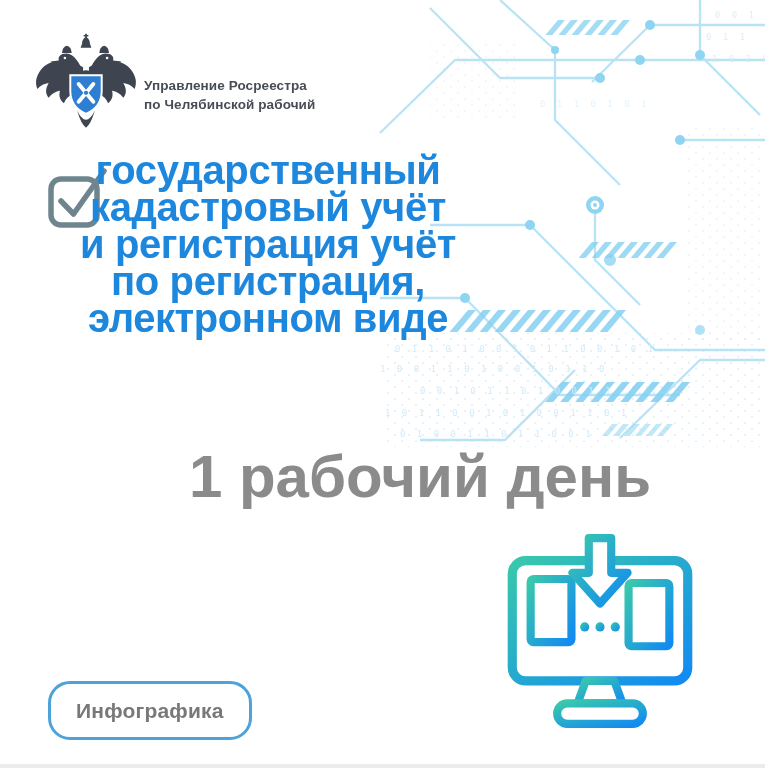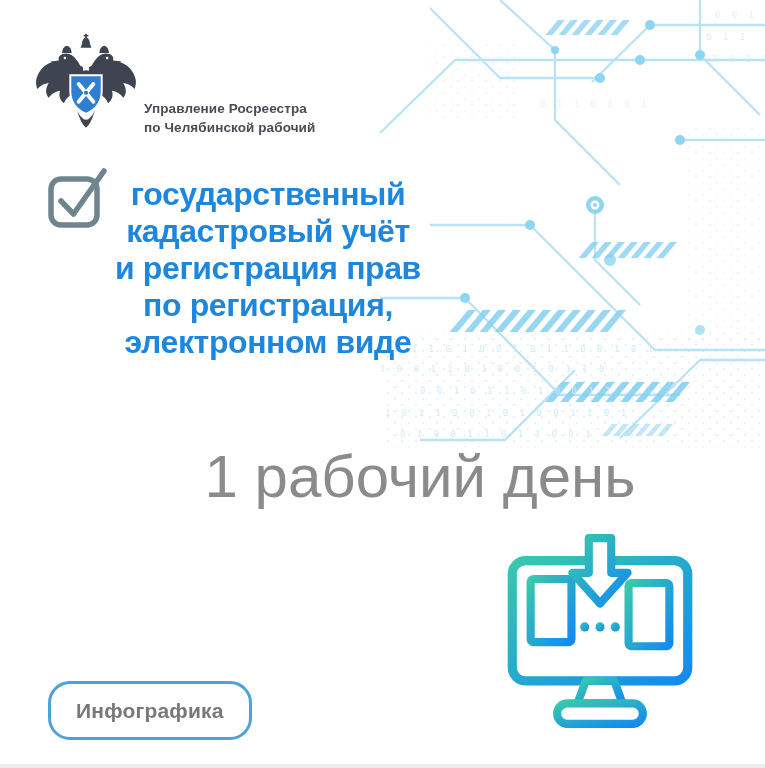--- a/index.html
+++ b/index.html
@@ -21,36 +21,36 @@
   .poster{
     position:relative;width:765px;height:768px;background:#ffffff;
     overflow:hidden;
   }
   .circuit-bg{position:absolute;top:0;left:0;width:765px;height:455px;pointer-events:none;}
   .bottom-edge{position:absolute;left:0;bottom:0;width:100%;height:4px;background:#ececec;}
 
   .logo-wrap{position:absolute;left:32px;top:30px;display:flex;align-items:flex-start;}
   .logo-eagle{width:108px;height:106px;}
   .logo-text{
-    margin-left:4px;margin-top:70px;
+    margin-left:4px;margin-top:47px;
     font-size:13.5px;line-height:1.4;font-weight:bold;color:var(--logo_text_gray);
     letter-spacing:0.1px;
   }
 
   .checkbox-icon{position:absolute;left:46px;top:163px;width:74px;height:70px;}
 
   .headline{
-    position:absolute;left:68px;top:176px;width:400px;
+    position:absolute;left:68px;top:152px;width:400px;
     text-align:center;font-weight:bold;color:var(--headline_blue);
-    font-size:32px;line-height:37px;letter-spacing:-0.4px;
+    font-size:40px;line-height:37px;letter-spacing:-0.4px;
   }
 
   .term{
     position:absolute;left:75px;top:442px;width:690px;
-    text-align:center;font-weight:normal;color:var(--term_gray);
+    text-align:center;font-weight:bold;color:var(--term_gray);
     font-size:60px;line-height:70px;letter-spacing:0px;
   }
 
   .monitor-icon{position:absolute;left:497px;top:530px;width:206px;height:204px;}
 
   .badge{
     position:absolute;left:48px;top:681px;height:59px;box-sizing:border-box;
     display:inline-flex;align-items:center;padding:0 25px;
     border:3px solid var(--badge_border_blue);border-radius:22px;background:#ffffff;
     font-size:21px;font-weight:bold;color:var(--badge_text_gray);letter-spacing:0.2px;
@@ -232,21 +232,21 @@
   </div>
 
   <svg class="checkbox-icon" viewBox="0 0 74 70" xmlns="http://www.w3.org/2000/svg" aria-hidden="true">
     <rect x="5" y="16" width="46" height="46" rx="10" fill="none" stroke="var(--checkbox_gray)" stroke-width="5.5"></rect>
     <path d="M15 38 L27.5 51 L58 8" fill="none" stroke="var(--checkbox_gray)" stroke-width="5.5" stroke-linecap="round" stroke-linejoin="round"></path>
   </svg>
 
   <div class="headline">
     <div>государственный</div>
     <div>кадастровый учёт</div>
-    <div>и регистрация прав</div>
+    <div>и регистрация учёт</div>
     <div>по регистрация,</div>
     <div>электронном виде</div>
   </div>
 
   <div class="term">1 рабочий день</div>
 
   <svg class="monitor-icon" viewBox="0 0 200 200" xmlns="http://www.w3.org/2000/svg" aria-hidden="true">
     <defs>
       <linearGradient id="mgrad" x1="0" y1="0" x2="1" y2="1">
         <stop offset="0" stop-color="#38c8ac"></stop>

